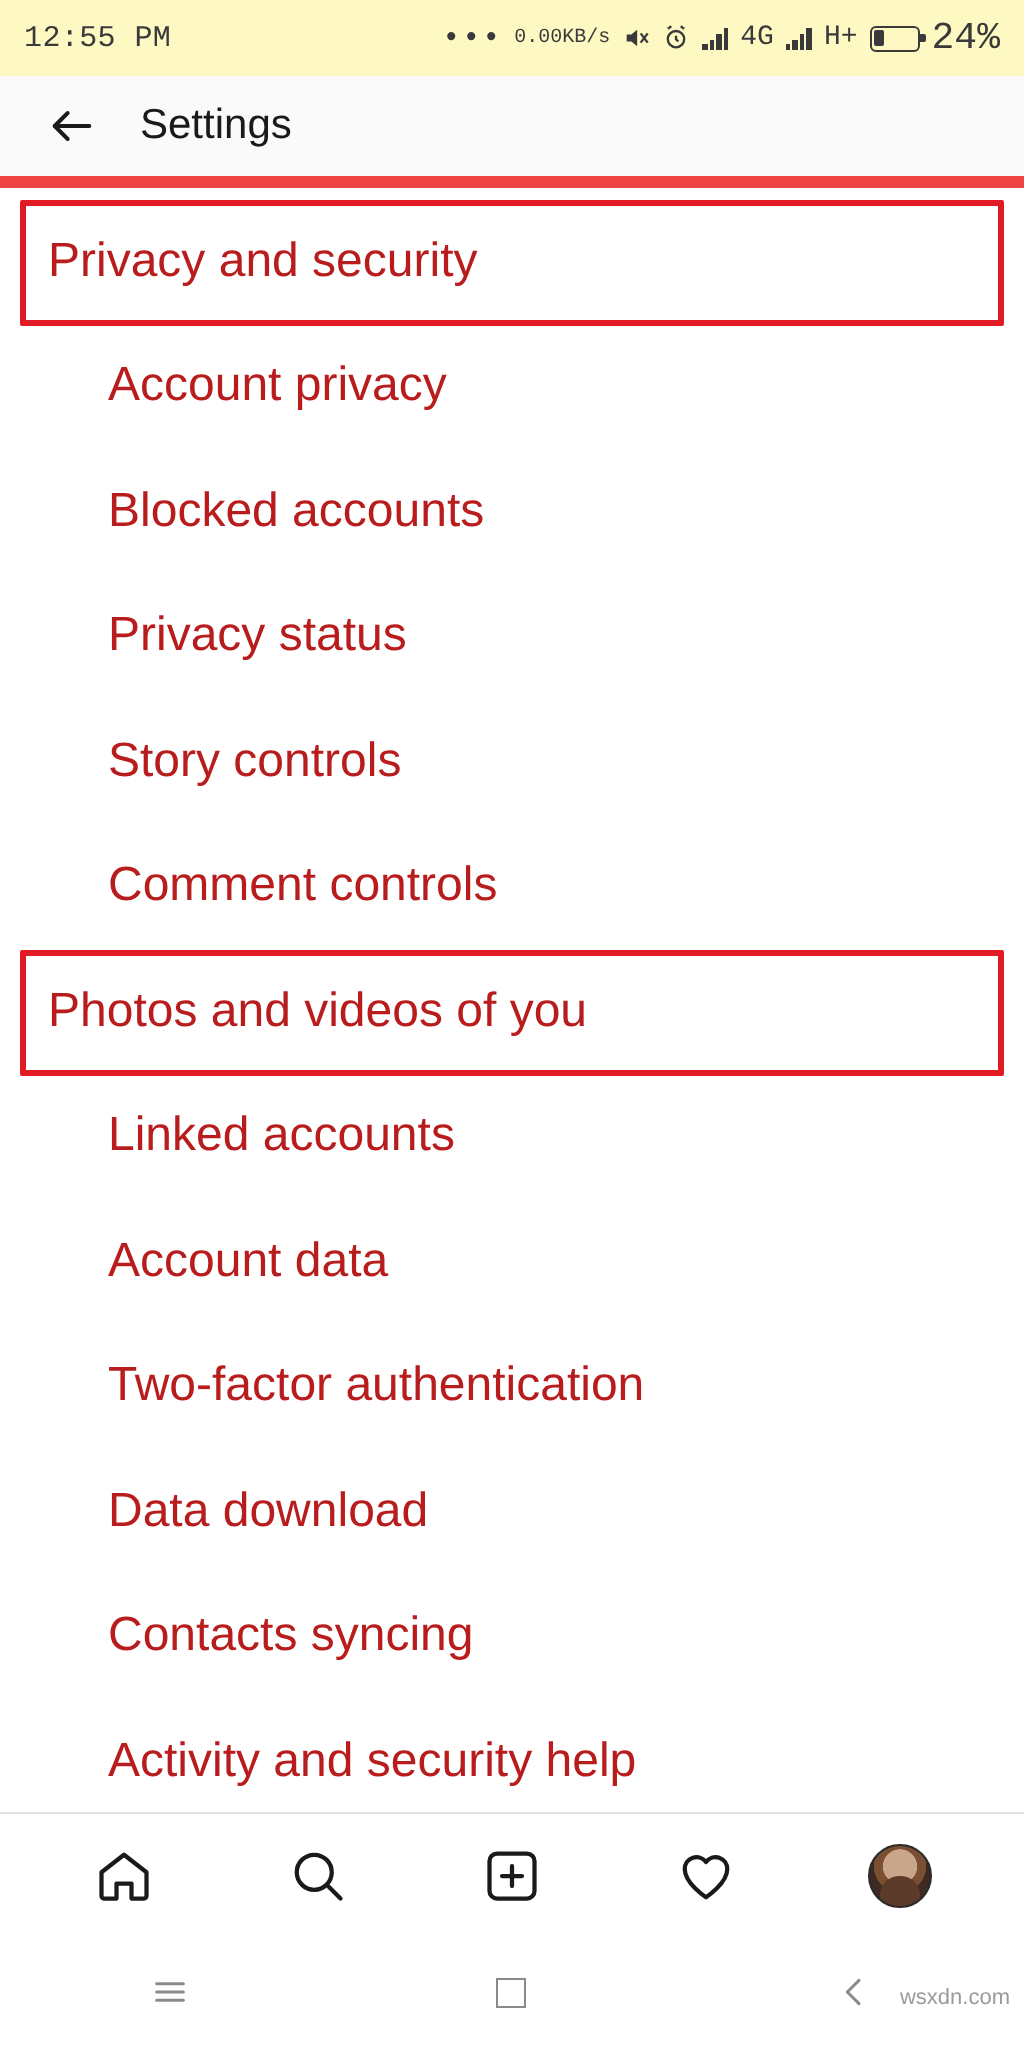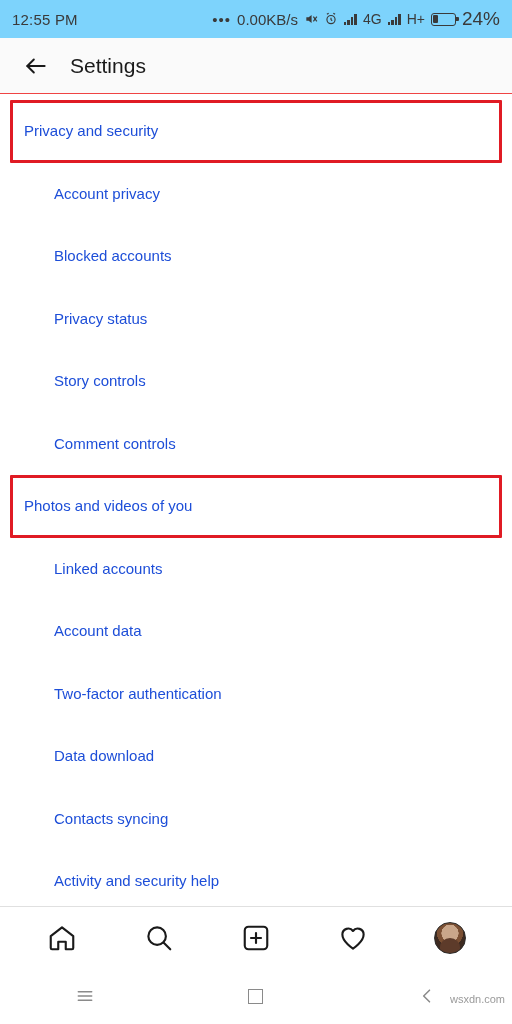--- a/index.html
+++ b/index.html
@@ -18,28 +18,29 @@
     width: 512px;
     height: 1024px;
     background: #ffffff;
     display: flex;
     flex-direction: column;
   }
 
   
   .status-bar {
     height: 38px;
-    background: #7dd3fc;
+    background: #fef9c3;
     display: flex;
     align-items: center;
     justify-content: space-between;
     padding: 0 12px;
     box-sizing: border-box;
     color: #3c3c3c;
     font-size: 15px;
+    font-family: Liberation Mono, monospace;
   }
   .status-left {
     display: flex;
     align-items: center;
     gap: 6px;
     font-size: 15px;
     letter-spacing: 0.2px;
     color: #3a3a3a;
   }
   .status-right {
@@ -48,21 +49,21 @@
     gap: 6px;
     font-size: 13px;
     color: #3a3a3a;
   }
   .dots {
     letter-spacing: 1px;
     font-size: 15px;
     color: #3a3a3a;
   }
   .net-speed {
-    font-size: 15px;
+    font-size: 10px;
   }
   .icon-sm {
     display: inline-flex;
     align-items: center;
     justify-content: center;
   }
   .sig-bars {
     display: inline-flex;
     align-items: flex-end;
     gap: 1px;
@@ -114,21 +115,21 @@
   }
 
   
   .app-bar {
     height: 56px;
     background: #fafafa;
     display: flex;
     align-items: center;
     padding: 0 20px;
     box-sizing: border-box;
-    border-bottom: 1px solid #ef4444;
+    border-bottom: 6px solid #ef4444;
   }
   .back-arrow {
     width: 32px;
     height: 32px;
     display: flex;
     align-items: center;
     justify-content: center;
     margin-right: 18px;
     cursor: pointer;
   }
@@ -148,22 +149,22 @@
   .row {
     height: 62.5px;
     display: flex;
     align-items: center;
     padding: 0 21px;
     box-sizing: border-box;
     position: relative;
     margin-left: 33px;
   }
   .row-label {
-    font-size: 15px;
-    color: #1d4ed8;
+    font-size: 24px;
+    color: #b91c1c;
     line-height: 1.2;
   }
   .row.highlight {
     border: 3px solid #e01b24;
     margin: 0 10px;
     padding-left: 11px;
     border-radius: 1px;
   }
 
   

